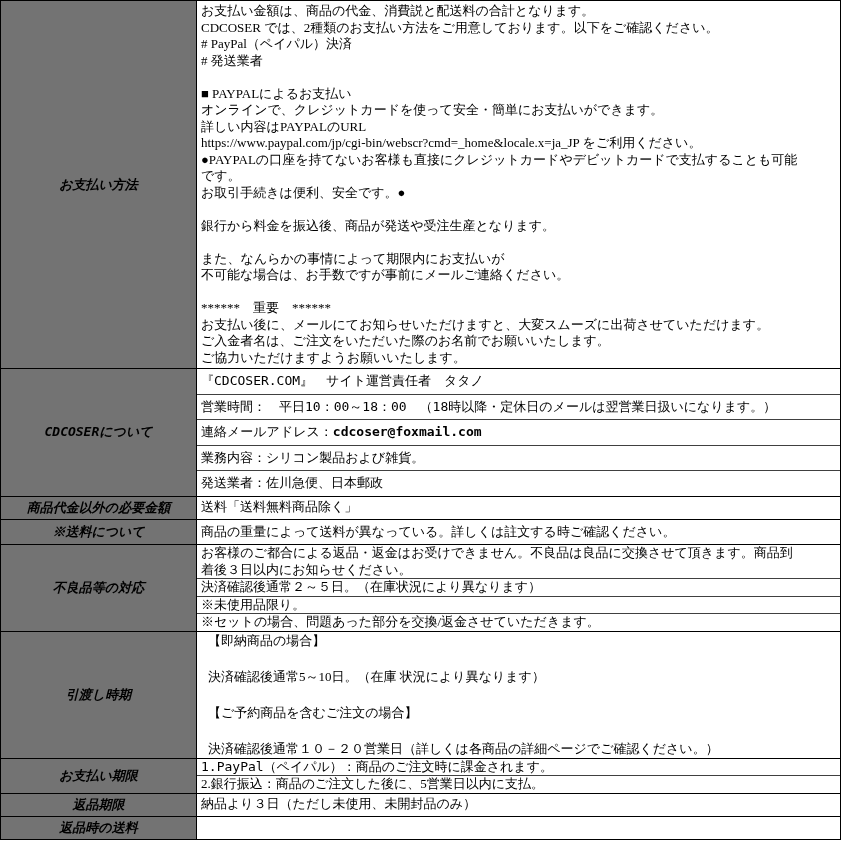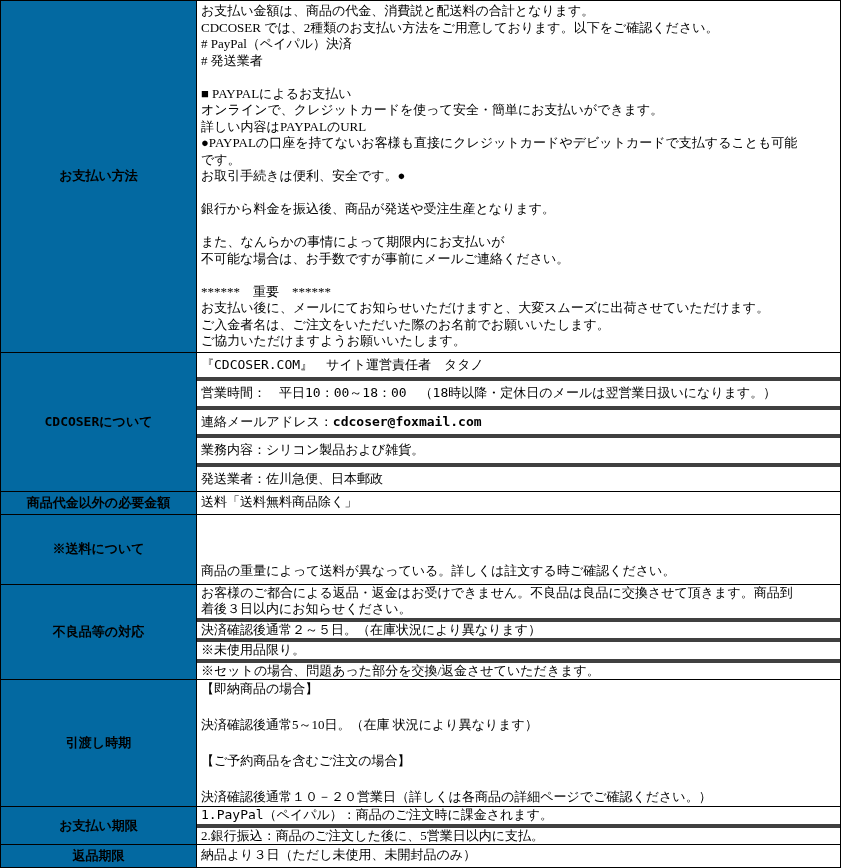--- a/index.html
+++ b/index.html
@@ -20,73 +20,75 @@
     background: #ffffff;
   }
   .row {
     display: flex;
     border-bottom: 1px solid #000000;
   }
   .row:last-child { border-bottom: none; }
   .label-cell {
     flex: 0 0 196px;
     width: 196px;
-    background: #0369a1;
+    background: #737373;
     border-right: 1px solid #000000;
     display: flex;
     align-items: center;
     justify-content: center;
     text-align: center;
     font-weight: bold;
     padding: 2px 1px;
+    font-style: italic;
   }
   .content-cell {
     flex: 1 1 auto;
     display: flex;
     flex-direction: column;
     min-width: 0;
   }
   .sub-cell {
-    border-bottom: 4px solid #404040;
+    border-bottom: 1px solid #404040;
     padding: 2px 4px;
   }
   .sub-cell:last-child { border-bottom: none; font-family: Liberation Serif, serif; }
   .line {
     line-height: 16.5px;
     min-height: 16.5px;
     white-space: pre-wrap;
     word-break: break-all;
   }
   .bold { font-weight: bold; }
 
   
   .row:nth-child(2) .sub-cell { padding: 4px 4px; }
-  .row:nth-child(4) .sub-cell { padding: 4px 4px; margin-top: 44px; }
+  .row:nth-child(4) .sub-cell { padding: 4px 4px; }
   .row:nth-child(5) .sub-cell { padding: 0 4px; }
   .row:nth-child(6) .sub-cell { padding: 0 4px; }
-  .row:nth-child(6) .line { line-height: 18px; min-height: 18px; }
+  .row:nth-child(6) .line { line-height: 18px; min-height: 18px; margin-left: 7px; }
   .row:nth-child(7) .sub-cell { padding: 0 4px; }
   .row:nth-child(9) .sub-cell { padding: 4px 4px; }
 </style>
 </head>
 <body>
 
 <div class="info-table">
     <div class="row">
       <div class="label-cell">お支払い方法</div>
       <div class="content-cell">
         <div class="sub-cell">
           <div class="line">お支払い金額は、商品の代金、消費説と配送料の合計となります。</div>
           <div class="line">CDCOSER では、2種類のお支払い方法をご用意しております。以下をご確認ください。</div>
           <div class="line"># PayPal（ペイパル）決済</div>
           <div class="line"># 発送業者</div>
           <div class="line">&nbsp;</div>
           <div class="line">■ PAYPALによるお支払い</div>
           <div class="line">オンラインで、クレジットカードを使って安全・簡単にお支払いができます。</div>
           <div class="line">詳しい内容はPAYPALのURL</div>
+          <div class="line">https://www.paypal.com/jp/cgi-bin/webscr?cmd=_home&amp;locale.x=ja_JP をご利用ください。</div>
           <div class="line">●PAYPALの口座を持てないお客様も直接にクレジットカードやデビットカードで支払することも可能</div>
           <div class="line">です。</div>
           <div class="line">お取引手続きは便利、安全です。●</div>
           <div class="line">&nbsp;</div>
           <div class="line">銀行から料金を振込後、商品が発送や受注生産となります。</div>
           <div class="line">&nbsp;</div>
           <div class="line">また、なんらかの事情によって期限内にお支払いが</div>
           <div class="line">不可能な場合は、お手数ですが事前にメールご連絡ください。</div>
           <div class="line">&nbsp;</div>
           <div class="line">******　重要　******</div>

